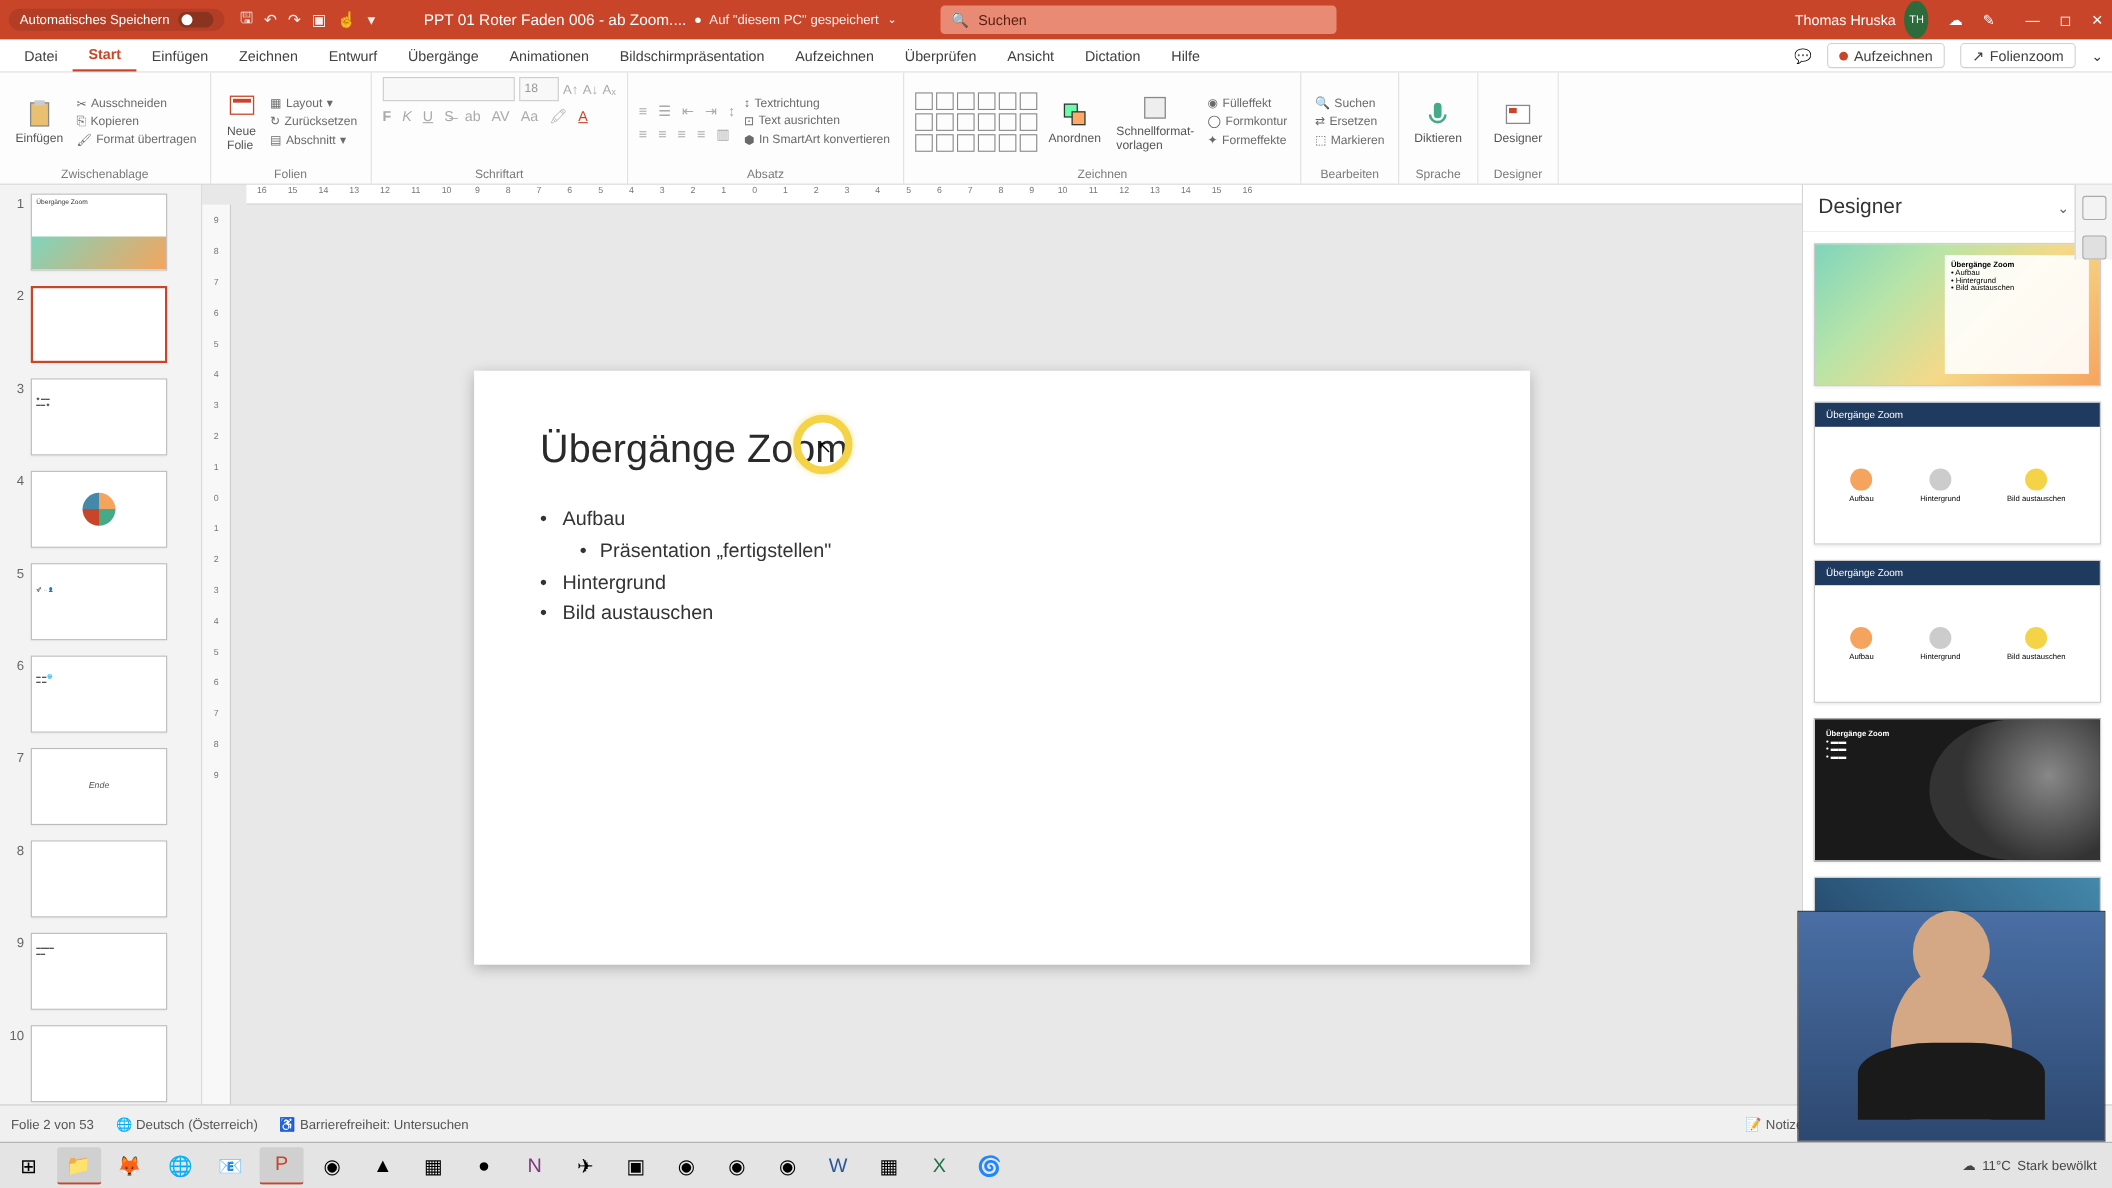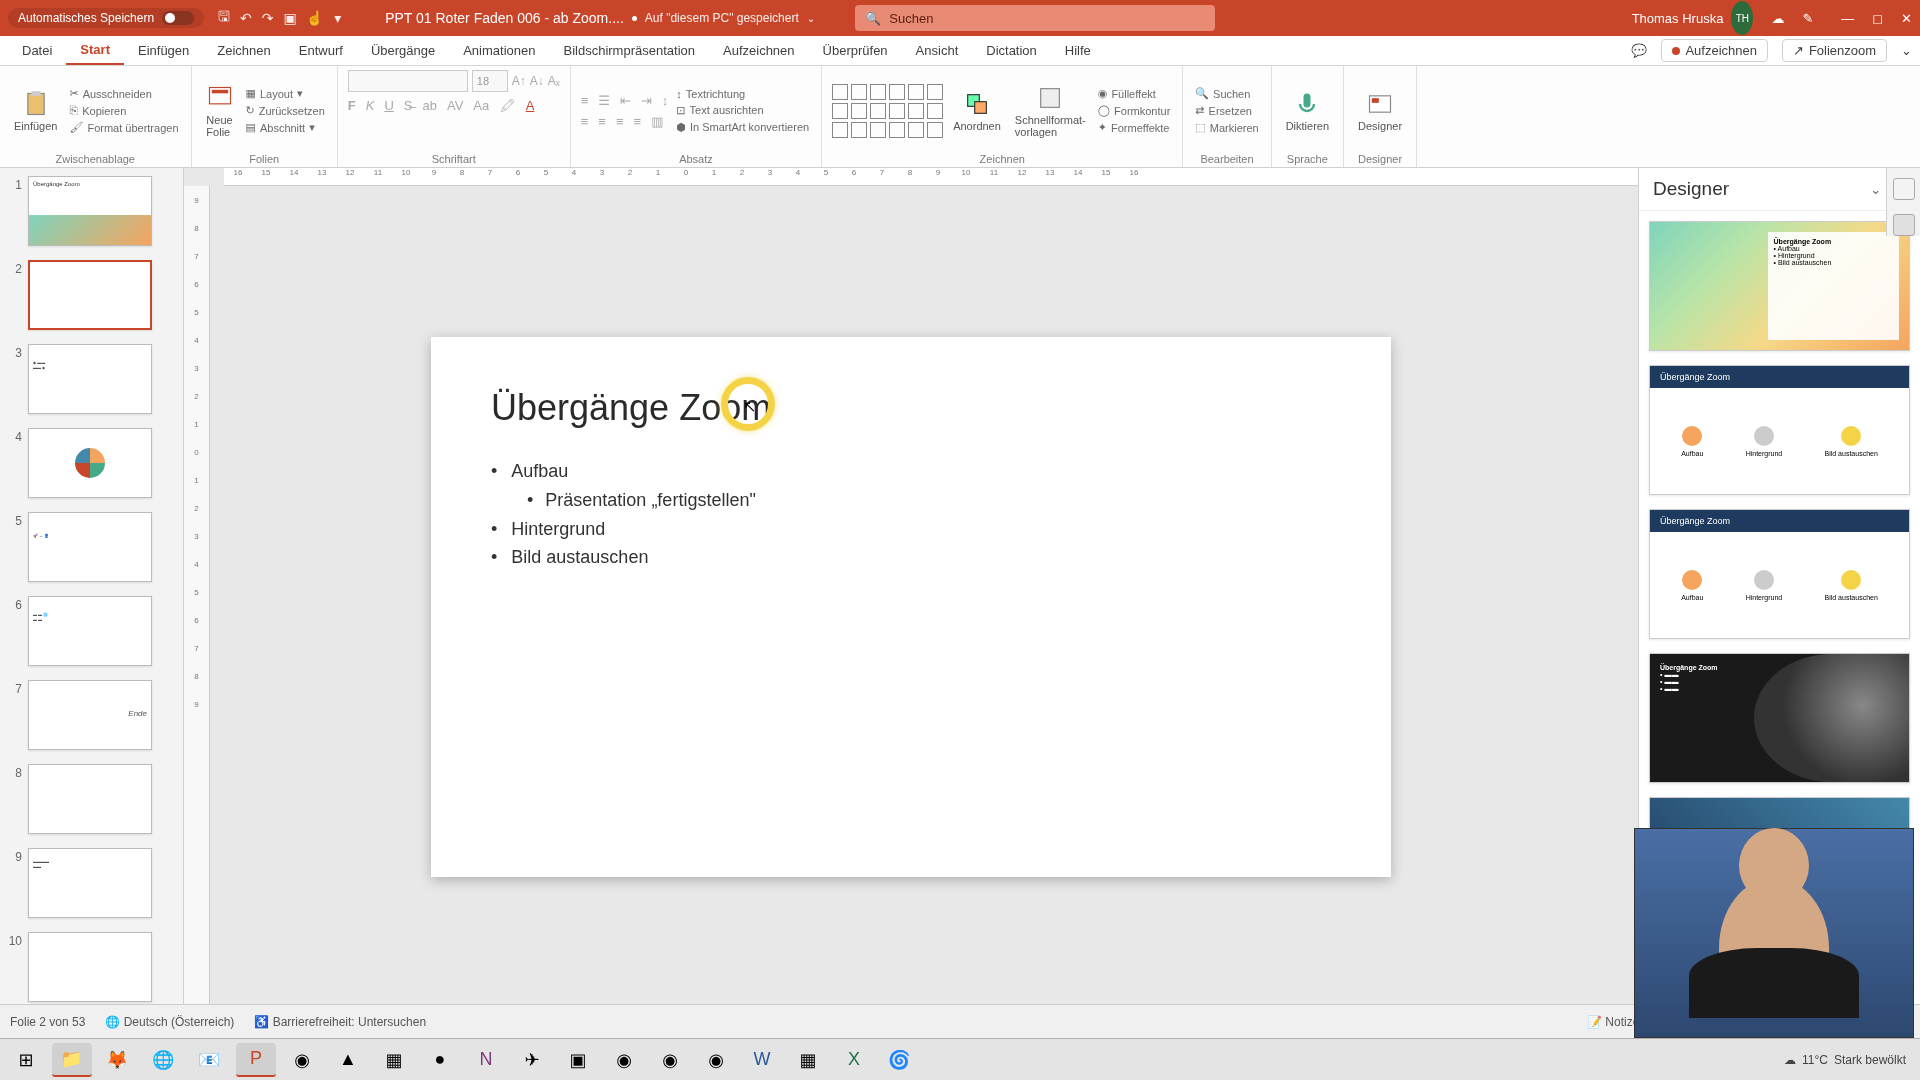--- a/index.html
+++ b/index.html
@@ -431,21 +431,21 @@
       </div>
     <div class="thumb-wrap">
         <div class="num">6</div>
         <div class="thumb">
           <div class="mini-content" style="padding-top:15px;">▬ ▬ 🌐<br>▬ ▬</div>
         </div>
       </div>
     <div class="thumb-wrap">
         <div class="num">7</div>
         <div class="thumb">
-          <div class="mini-content" style="text-align:right;padding-top:28px;font-size:8px;font-style:italic;">Ende</div>
+          <div class="mini-content" style="text-align:center;padding-top:28px;font-size:8px;font-style:italic;">Ende</div>
         </div>
       </div>
     <div class="thumb-wrap">
         <div class="num">8</div>
         <div class="thumb"></div>
       </div>
     <div class="thumb-wrap">
         <div class="num">9</div>
         <div class="thumb">
           <div class="mini-content" style="padding-top:10px;">▬▬▬▬<br>▬▬</div>

